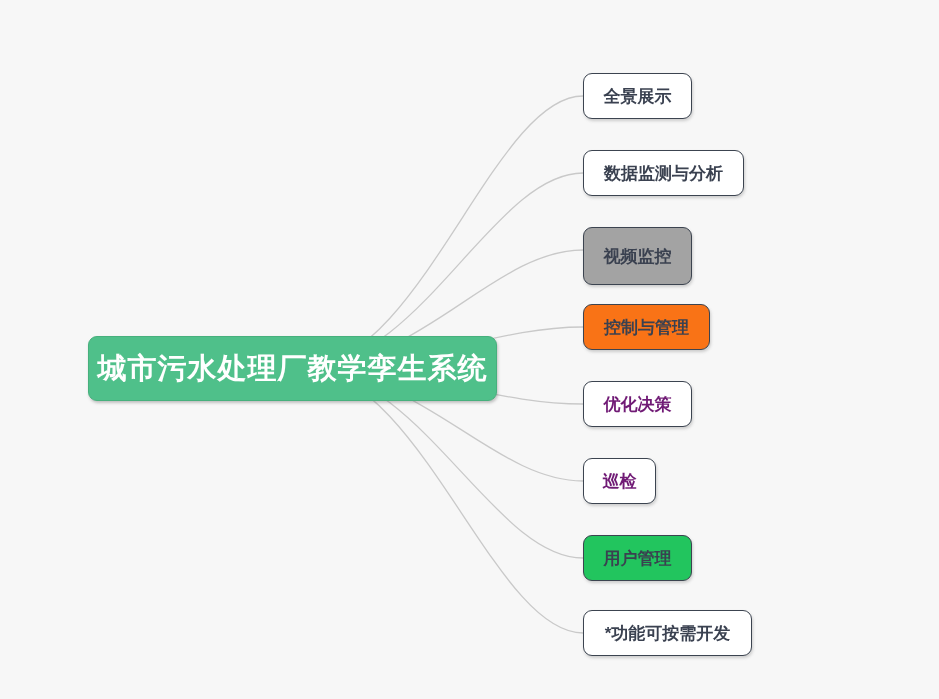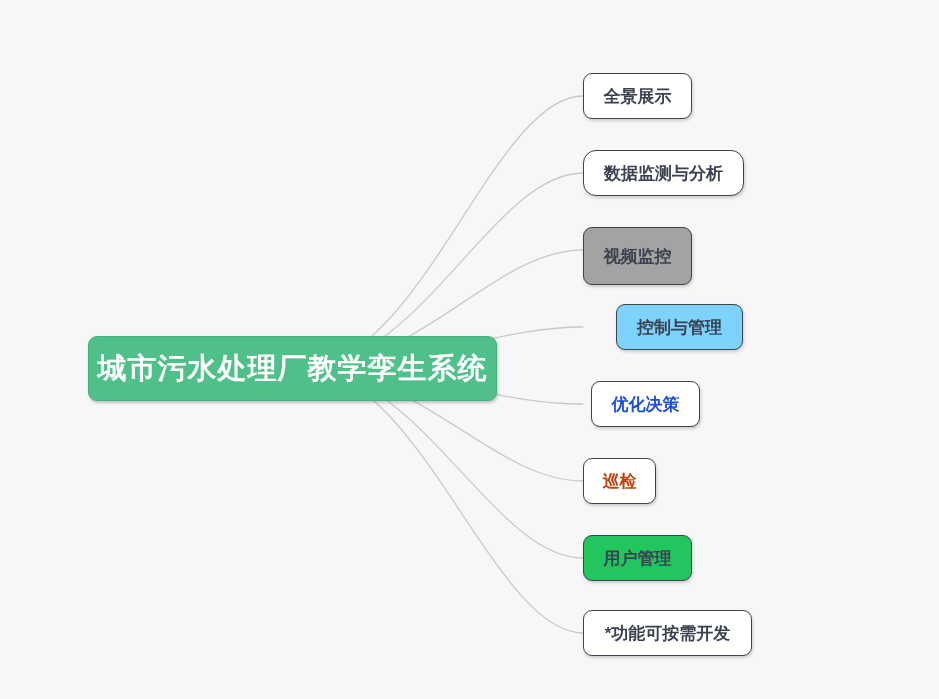--- a/index.html
+++ b/index.html
@@ -84,22 +84,22 @@
       <path class="connector-path" d="M 305 368 C 421.76 368.72, 494.04 404, 583 404" stroke="#c9c9c9" stroke-width="1.3"></path>
       <path class="connector-path" d="M 305 368 C 421.76 370.26, 494.04 481, 583 481" stroke="#c9c9c9" stroke-width="1.3"></path>
       <path class="connector-path" d="M 305 368 C 421.76 371.8, 494.04 558, 583 558" stroke="#c9c9c9" stroke-width="1.3"></path>
       <path class="connector-path" d="M 305 368 C 421.76 373.3, 494.04 633, 583 633" stroke="#c9c9c9" stroke-width="1.3"></path>
     </svg>
 
   <div class="root-node" style="left: 88px; top: 336px; width: 409px; height: 65px; background: rgb(79, 192, 138); color: rgb(255, 255, 255);">城市污水处理厂教学孪生系统</div>
 
   <div id="branch-container">
       <div class="branch-node" style="left: 583px; top: 73px; width: 109px; height: 46px; background: rgb(255, 255, 255); border-color: rgb(60, 68, 80); color: rgb(58, 65, 80);">全景展示</div>
-      <div class="branch-node" style="left: 583px; top: 150px; width: 161px; height: 46px; background: rgb(255, 255, 255); border-color: rgb(60, 68, 80); color: rgb(58, 65, 80); border-radius: 13px;">数据监测与分析</div>
+      <div class="branch-node" style="left: 583px; top: 150px; width: 161px; height: 46px; background: rgb(255, 255, 255); border-color: rgb(60, 68, 80); color: rgb(58, 65, 80);">数据监测与分析</div>
       <div class="branch-node" style="left: 583px; top: 227px; width: 109px; height: 58px; background: #a3a3a3; border-color: rgb(60, 68, 80); color: rgb(58, 65, 80);">视频监控</div>
-      <div class="branch-node" style="left: 616px; top: 304px; width: 127px; height: 46px; background: #7dd3fc; border-color: rgb(60, 68, 80); color: rgb(58, 65, 80);">控制与管理</div>
-      <div class="branch-node" style="left: 583px; top: 381px; width: 109px; height: 46px; background: rgb(255, 255, 255); border-color: rgb(60, 68, 80); color: #1d4ed8; margin-left: 8px;">优化决策</div>
-      <div class="branch-node" style="left: 583px; top: 458px; width: 73px; height: 46px; background: rgb(255, 255, 255); border-color: rgb(60, 68, 80); color: #c2410c;">巡检</div>
+      <div class="branch-node" style="left: 583px; top: 304px; width: 127px; height: 46px; background: #f97316; border-color: rgb(60, 68, 80); color: rgb(58, 65, 80);">控制与管理</div>
+      <div class="branch-node" style="left: 583px; top: 381px; width: 109px; height: 46px; background: rgb(255, 255, 255); border-color: rgb(60, 68, 80); color: #701a75;">优化决策</div>
+      <div class="branch-node" style="left: 583px; top: 458px; width: 73px; height: 46px; background: rgb(255, 255, 255); border-color: rgb(60, 68, 80); color: #701a75;">巡检</div>
       <div class="branch-node" style="left: 583px; top: 535px; width: 109px; height: 46px; background: #22c55e; border-color: rgb(60, 68, 80); color: rgb(58, 65, 80);">用户管理</div>
       <div class="branch-node" style="left: 583px; top: 610px; width: 169px; height: 46px; background: rgb(255, 255, 255); border-color: rgb(60, 68, 80); color: rgb(58, 65, 80);">*功能可按需开发</div>
     </div>
 
 </div>
 
 </body></html>

